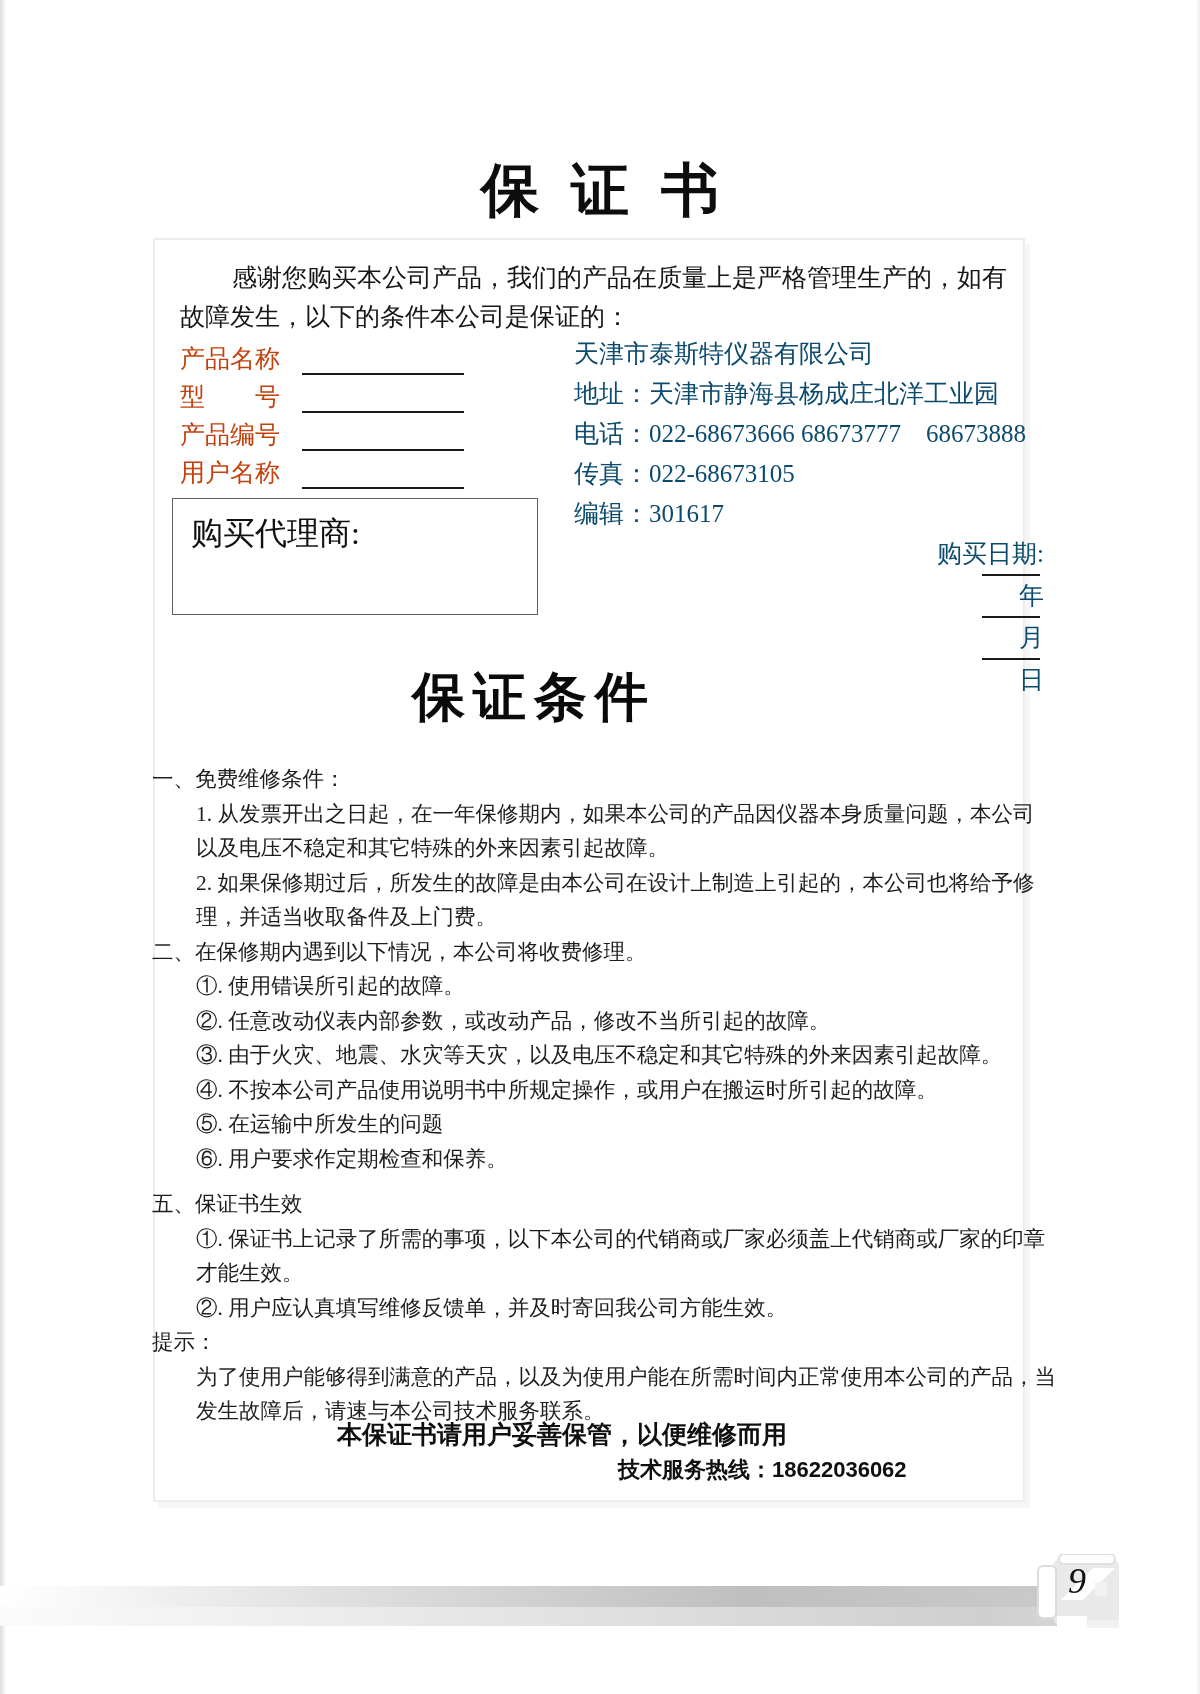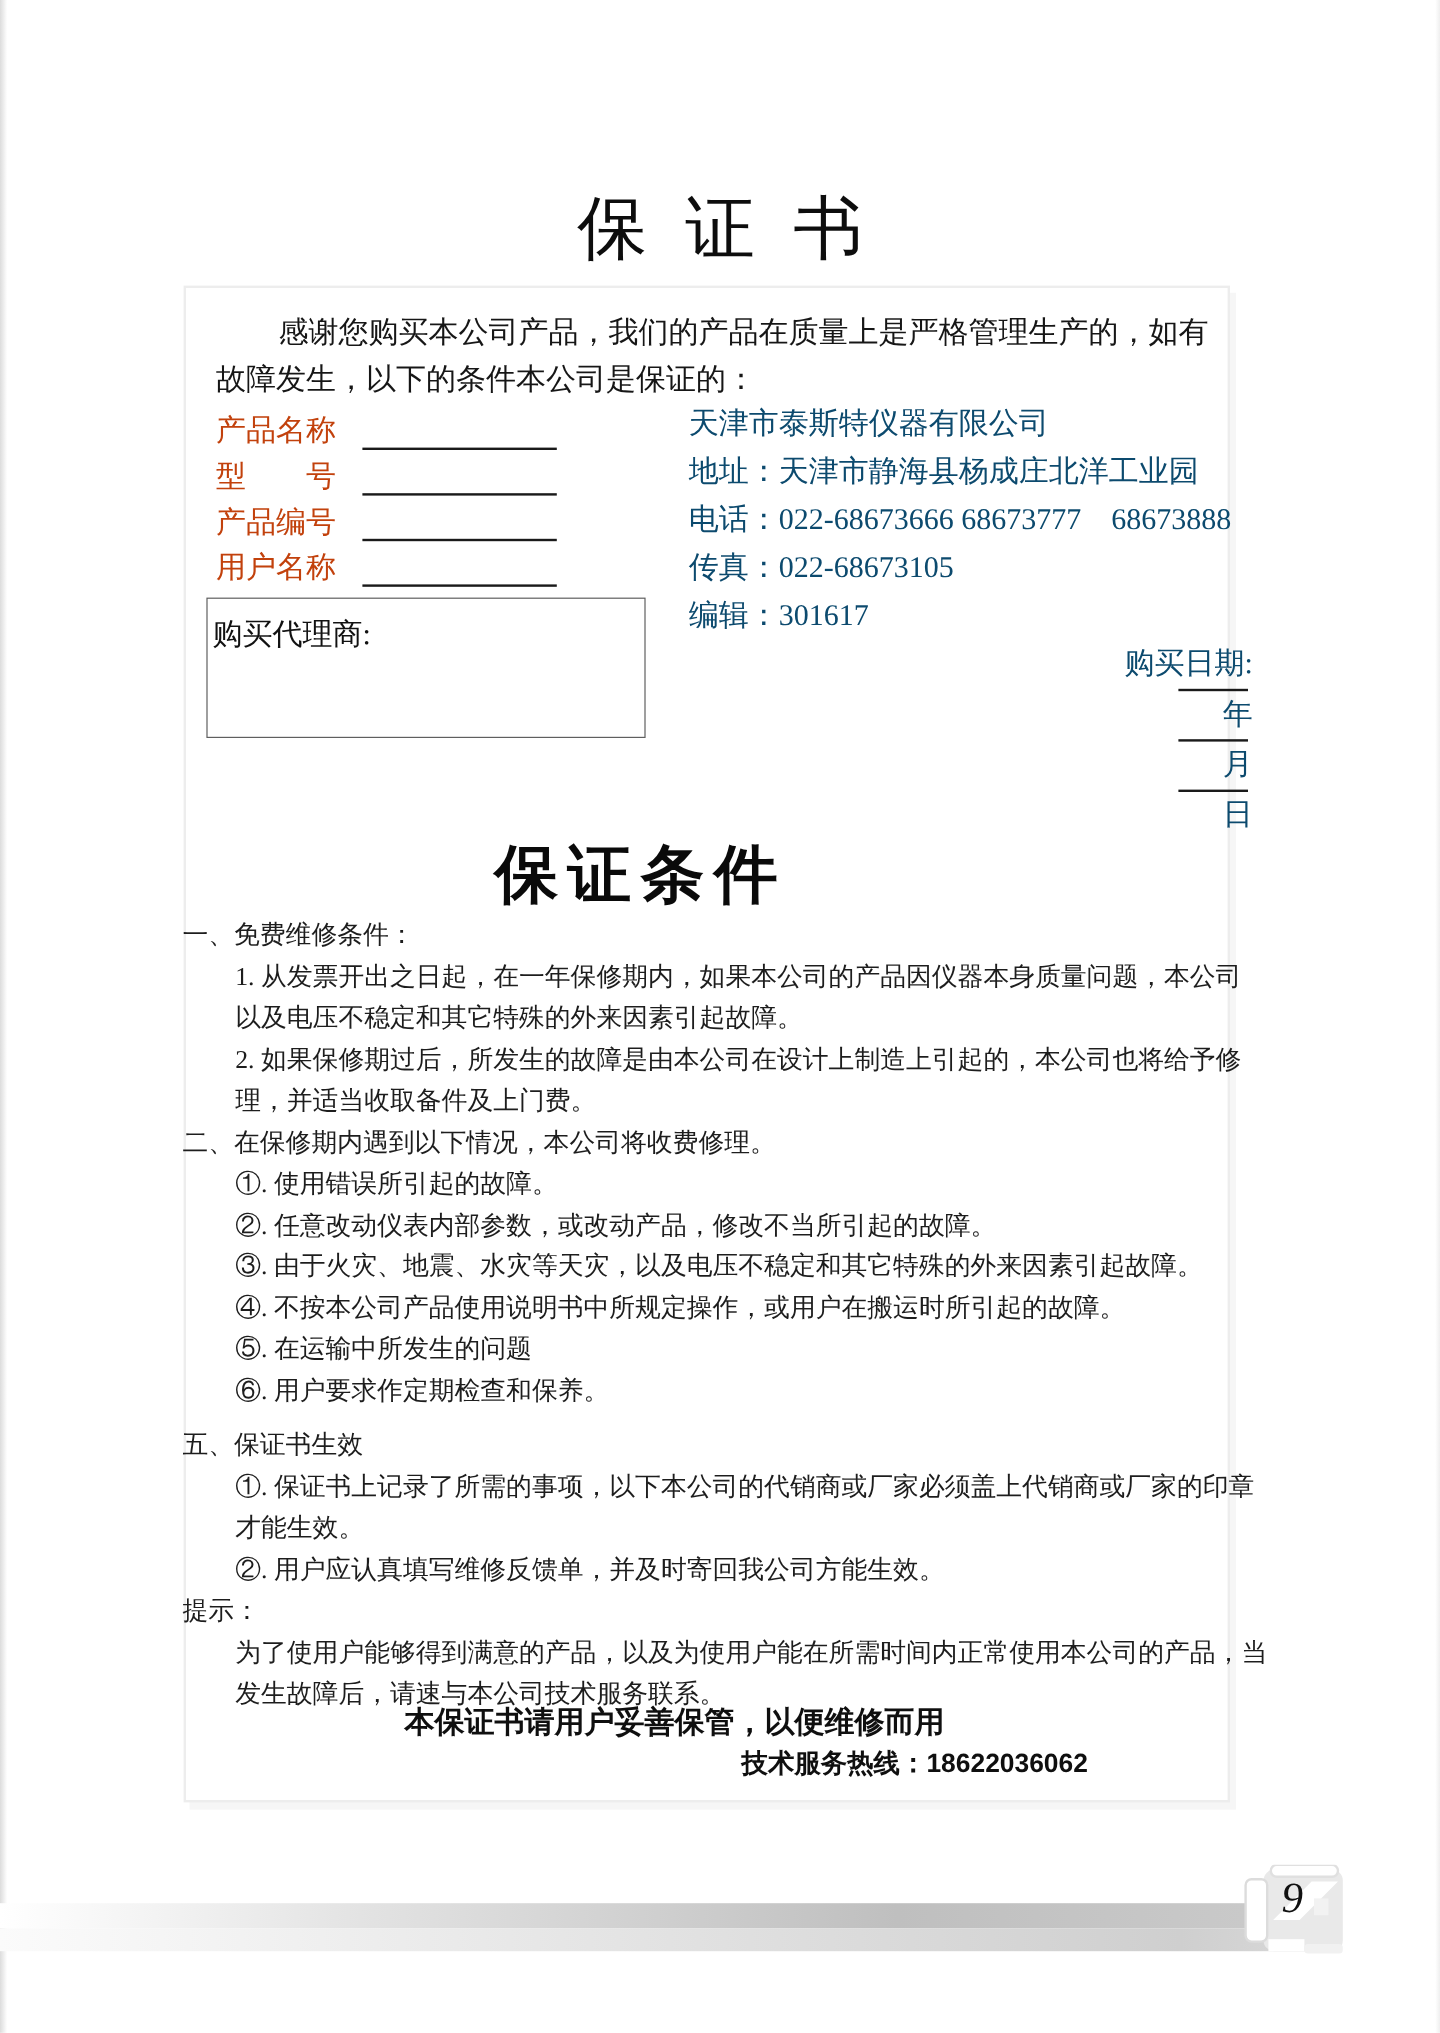--- a/index.html
+++ b/index.html
@@ -16,53 +16,53 @@
     background:linear-gradient(to right,#dcdcdc,#ffffff);}
   .edge-right{position:absolute;right:0;top:0;width:4px;height:1694px;
     background:linear-gradient(to left,#efefef,#ffffff);}
 
   
   .frame{position:absolute;left:153px;top:238px;width:868px;height:1260px;
     border:2px solid #ededed;box-shadow:5px 6px 0 #f6f6f6;}
 
   
   .doc-title{position:absolute;left:0;top:152px;width:1200px;
-    text-align:center;font-size:58px;font-weight:normal;color:#0d0d0d;
+    text-align:center;font-size:58px;font-weight:bold;color:#0d0d0d;
     letter-spacing:32px;margin-right:-32px;text-indent:32px;}
 
   
   .intro{position:absolute;left:180px;top:258px;width:845px;
     font-size:25px;line-height:39px;color:#161616;}
   .intro .l1{text-indent:52px;}
 
   
   .fields{position:absolute;left:180px;top:338px;width:340px;}
   .field-row{height:37px;display:flex;align-items:flex-end;margin-bottom:1px;}
   .field-label{font-size:25px;color:#c2410c;width:112px;white-space:pre;}
   .field-line{display:inline-block;width:162px;height:24px;
     border-bottom:2px solid #1a1a1a;margin-left:10px;}
 
   
   .agent-box{position:absolute;left:172px;top:498px;width:364px;height:115px;
     border:1px solid #5f5f5f;background:#fff;}
-  .agent-box span{display:block;margin:13px 0 0 4px;font-size:25px;color:#111;}
+  .agent-box span{display:block;margin:13px 0 0 18px;font-size:32px;color:#111;}
 
   
   .company{position:absolute;left:574px;top:334px;width:470px;
     font-size:25px;color:#0c4a6e;}
   .company .cline{height:40px;line-height:40px;white-space:pre;}
   .date-row{height:40px;line-height:40px;display:flex;align-items:flex-end;flex-direction:column;}
   .date-row .dlab{font-size:25px;}
   .date-line{display:inline-block;width:58px;height:24px;
     border-bottom:2px solid #1a1a1a;margin:0 4px;}
 
   
   .cond-title{position:absolute;left:0;top:662px;width:1060px;
     text-align:center;font-size:53px;font-weight:900;color:#0a0a0a;
-    letter-spacing:8px;margin-right:-8px;text-indent:8px;margin-top:32px;}
+    letter-spacing:8px;margin-right:-8px;text-indent:8px;}
   .conds{position:absolute;left:0;top:762px;width:1060px;
     font-size:21.5px;line-height:34.5px;color:#1d1d1d;}
   .cond{white-space:pre;}
   .ind0{padding-left:152px;}
   .ind1{padding-left:196px;}
   .gap{margin-top:11px;}
 
   
   .keep-line{position:absolute;left:337px;top:1418px;
     font-family:"Liberation Sans","DejaVu Sans",sans-serif;

